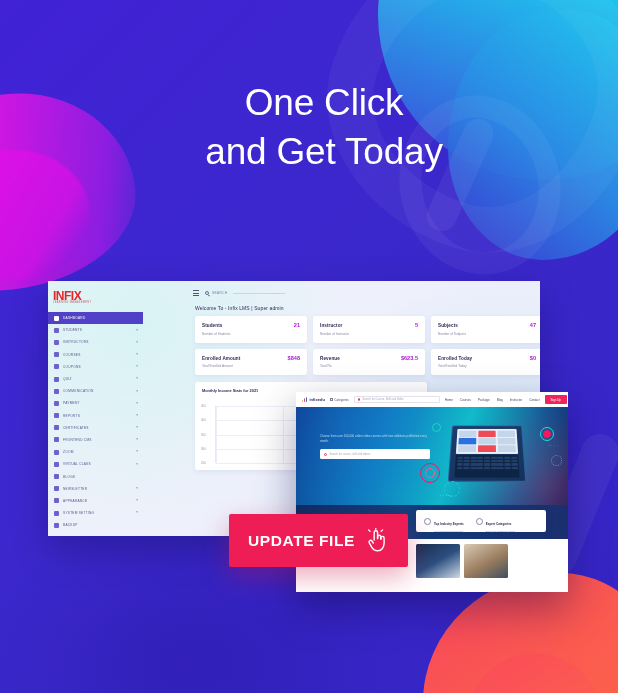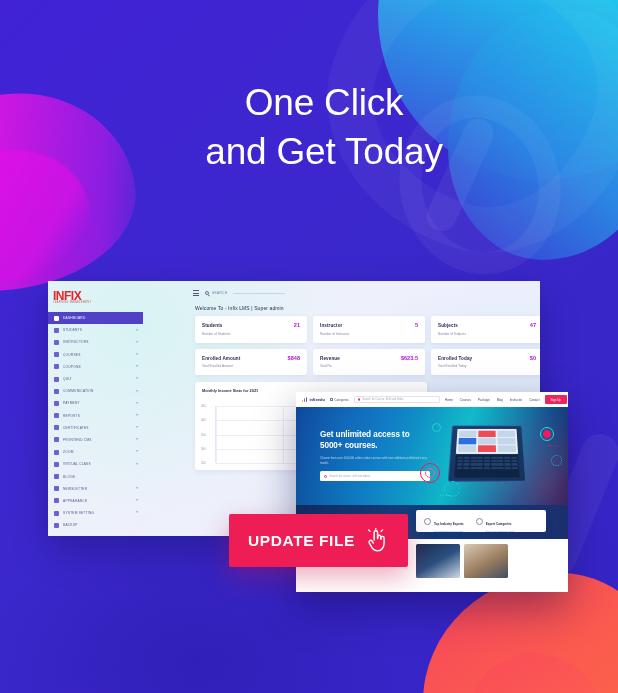--- a/index.html
+++ b/index.html
@@ -629,21 +629,20 @@
           <a href="#">Blog</a>
           <a href="#">Instructor</a>
           <a href="#">Contact</a>
         </div>
       <div class="f-signup">Sign Up</div>
     </div>
 
     <div class="f-hero">
       <div class="mesh"></div>
       <div class="copy">
-        <h2>Get unlimited access to 5000+ courses.</h2>
         <div class="p">Choose from over 100,000 online video courses with new additions published every month.</div>
         <div class="sbox">
           <span class="mg"></span>
           <span>Search for course, skill and videos</span>
         </div>
       </div>
       <div class="f-art">
         <div class="lap">
           <div class="scr">
             <i></i>

